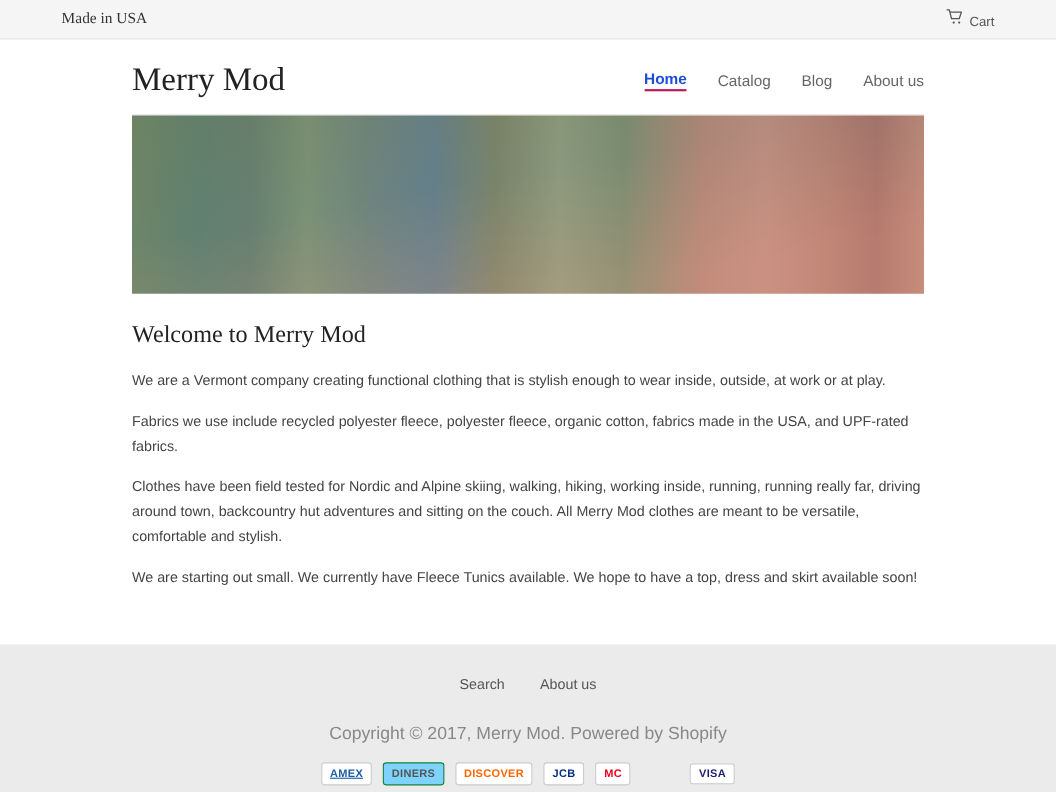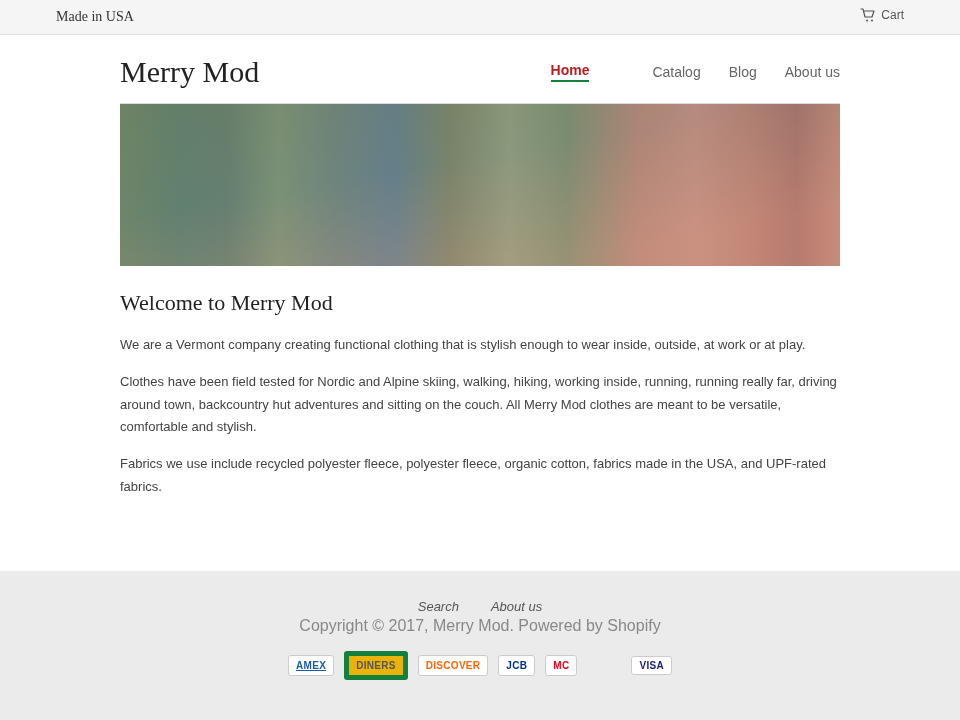--- a/index.html
+++ b/index.html
@@ -35,71 +35,72 @@
     }
   </style>
 </head>
 <body>
 
 <div style="background:#f5f5f5; min-height:720px; display:flex; flex-direction:column;">
 
   <div class="top-bar">
     <div class="top-bar-inner">
       <span>Made in USA</span>
-      <div style="display:flex;align-items:flex-start;gap:5px;cursor:pointer;">
+      <div style="display:flex;align-items:flex-end;gap:5px;cursor:pointer;">
         <span>
           <svg width="16" height="14" viewBox="0 0 16 14" fill="none" xmlns="http://www.w3.org/2000/svg">
             <path d="M1 1h2l2 8h7l2-6H4" stroke="#555" stroke-width="1.2" fill="none" stroke-linecap="round" stroke-linejoin="round"></path>
             <circle cx="7" cy="12.5" r="1" fill="#555"></circle>
             <circle cx="12" cy="12.5" r="1" fill="#555"></circle>
           </svg>
         </span>
         <span style="font-size:12px;color:#555;font-family:Arial,sans-serif;">Cart</span>
       </div>
     </div>
   </div>
 
   <div style="background:#fff; flex:1;">
     <div style="max-width:840px; margin:0 auto; padding:0 60px;">
 
       <div class="site-header" style="padding:20px 0 0 0; display:flex; justify-content:space-between; align-items:center;gap:24px;">
         <h1 style="font-size:30px;font-weight:normal;color:#222;font-family:Georgia,serif;cursor:pointer;">Merry Mod</h1>
         <nav style="display:flex;gap:28px;align-items:center;">
-          <a style="font-size:14px;color:#b91c1c;font-family:Arial,sans-serif;cursor:pointer;text-decoration:none;font-weight:bold;border-bottom:2px solid #15803d;padding-bottom:2px;">Home</a>
-          <a style="font-size:14px;color:#666;font-family:Arial,sans-serif;cursor:pointer;text-decoration:none;margin-left:35px;">Catalog</a>
+          <a style="font-size:14px;color:#1d4ed8;font-family:Arial,sans-serif;cursor:pointer;text-decoration:none;font-weight:bold;border-bottom:2px solid #be185d;padding-bottom:2px;">Home</a>
+          <a style="font-size:14px;color:#666;font-family:Arial,sans-serif;cursor:pointer;text-decoration:none;">Catalog</a>
           <a style="font-size:14px;color:#666;font-family:Arial,sans-serif;cursor:pointer;text-decoration:none;">Blog</a>
           <a style="font-size:14px;color:#666;font-family:Arial,sans-serif;cursor:pointer;text-decoration:none;">About us</a>
         </nav>
       </div>
 
       <hr style="border:none;border-top:1px solid #ddd;margin:14px 0 0 0;">
 
       <div style="height:162px;margin-top:0;overflow:hidden;background:linear-gradient(to right, #7a9070 0%, #6a8a78 8%, #708878 15%, #8a9e80 22%, #7a8e88 30%, #6e8898 38%, #888e70 46%, #9ea888 54%, #8a9878 62%, #c89080 72%, #d4988a 80%, #c8887a 88%, #b87870 94%, #d09080 100%);">
         <div style="width:100%;height:100%;background:linear-gradient(170deg, rgba(80,100,70,0.3) 0%, rgba(60,90,80,0.2) 40%, rgba(180,130,110,0.3) 80%);"></div>
       </div>
 
       <div style="padding:24px 0 50px 0;">
         <h2 style="font-size:22px;font-weight:normal;color:#222;font-family:Georgia,serif;margin-bottom:18px;">Welcome to Merry Mod</h2>
         <p style="font-size:13px;line-height:1.75;color:#444;margin-bottom:14px;font-family:Arial,Helvetica,sans-serif;">We are a Vermont company creating functional clothing that is stylish enough to wear inside, outside, at work or at play.</p>
+        <p style="font-size:13px;line-height:1.75;color:#444;margin-bottom:14px;font-family:Arial,Helvetica,sans-serif;">Fabrics we use include recycled polyester fleece, polyester fleece, organic cotton, fabrics made in the USA, and UPF-rated fabrics.</p>
         <p style="font-size:13px;line-height:1.75;color:#444;margin-bottom:14px;font-family:Arial,Helvetica,sans-serif;">Clothes have been field tested for Nordic and Alpine skiing, walking, hiking, working inside, running, running really far, driving around town, backcountry hut adventures and sitting on the couch.  All Merry Mod clothes are meant to be versatile, comfortable and stylish.</p>
-        <p style="font-size:13px;line-height:1.75;color:#444;margin-bottom:14px;font-family:Arial,Helvetica,sans-serif;">Fabrics we use include recycled polyester fleece, polyester fleece, organic cotton, fabrics made in the USA, and UPF-rated fabrics.</p>
+        <p style="font-size:13px;line-height:1.75;color:#444;font-family:Arial,Helvetica,sans-serif;">We are starting out small.  We currently have Fleece Tunics available.  We hope to have a top, dress and skirt available soon!</p>
       </div>
 
     </div>
   </div>
 
   <div style="background:#ebebeb;padding:28px 40px 40px 40px;text-align:center;">
-    <div style="display:flex;justify-content:center;gap:32px;margin-bottom:3px;font-style:italic;">
+    <div style="display:flex;justify-content:center;gap:32px;margin-bottom:30px;">
       <a style="font-size:13px;color:#555;font-family:Arial,sans-serif;cursor:pointer;text-decoration:none;">Search</a>
       <a style="font-size:13px;color:#555;font-family:Arial,sans-serif;cursor:pointer;text-decoration:none;">About us</a>
     </div>
     <p style="font-size:16px;color:#888;font-family:Arial,sans-serif;margin-bottom:16px;">Copyright © 2017, Merry Mod. Powered by Shopify</p>
     <div style="display:flex;justify-content:center;align-items:center;gap:10px;flex-wrap:wrap;">
       <span style="font-size:10px;color:#1a5ca8;font-family:Arial,sans-serif;border:1px solid #ccc;padding:4px 7px;border-radius:3px;background:#fff;font-weight:bold;letter-spacing:0.3px;text-decoration:underline;">AMEX</span>
-      <span style="font-size:10px;color:#555;font-family:Arial,sans-serif;border:5px solid #15803d;padding:4px 7px;border-radius:3px;background:#eab308;font-weight:bold;letter-spacing:0.3px;">DINERS</span>
+      <span style="font-size:10px;color:#555;font-family:Arial,sans-serif;border:1px solid #15803d;padding:4px 7px;border-radius:3px;background:#7dd3fc;font-weight:bold;letter-spacing:0.3px;">DINERS</span>
       <span style="font-size:10px;color:#ff6600;font-family:Arial,sans-serif;border:1px solid #ccc;padding:4px 7px;border-radius:3px;background:#fff;font-weight:bold;letter-spacing:0.3px;">DISCOVER</span>
       <span style="font-size:10px;color:#003087;font-family:Arial,sans-serif;border:1px solid #ccc;padding:4px 7px;border-radius:3px;background:#fff;font-weight:bold;letter-spacing:0.3px;">JCB</span>
       <span style="font-size:10px;color:#eb001b;font-family:Arial,sans-serif;border:1px solid #ccc;padding:4px 7px;border-radius:3px;background:#fff;font-weight:bold;letter-spacing:0.3px;text-align:center;">MC</span>
       <span style="font-size:10px;color:#1a1f71;font-family:Arial,sans-serif;border:1px solid #ccc;padding:3px 7px;border-radius:3px;background:#fff;font-weight:bold;letter-spacing:0.3px;margin-left:44px;">VISA</span>
     </div>
   </div>
 
 </div>
 
 </body></html>

